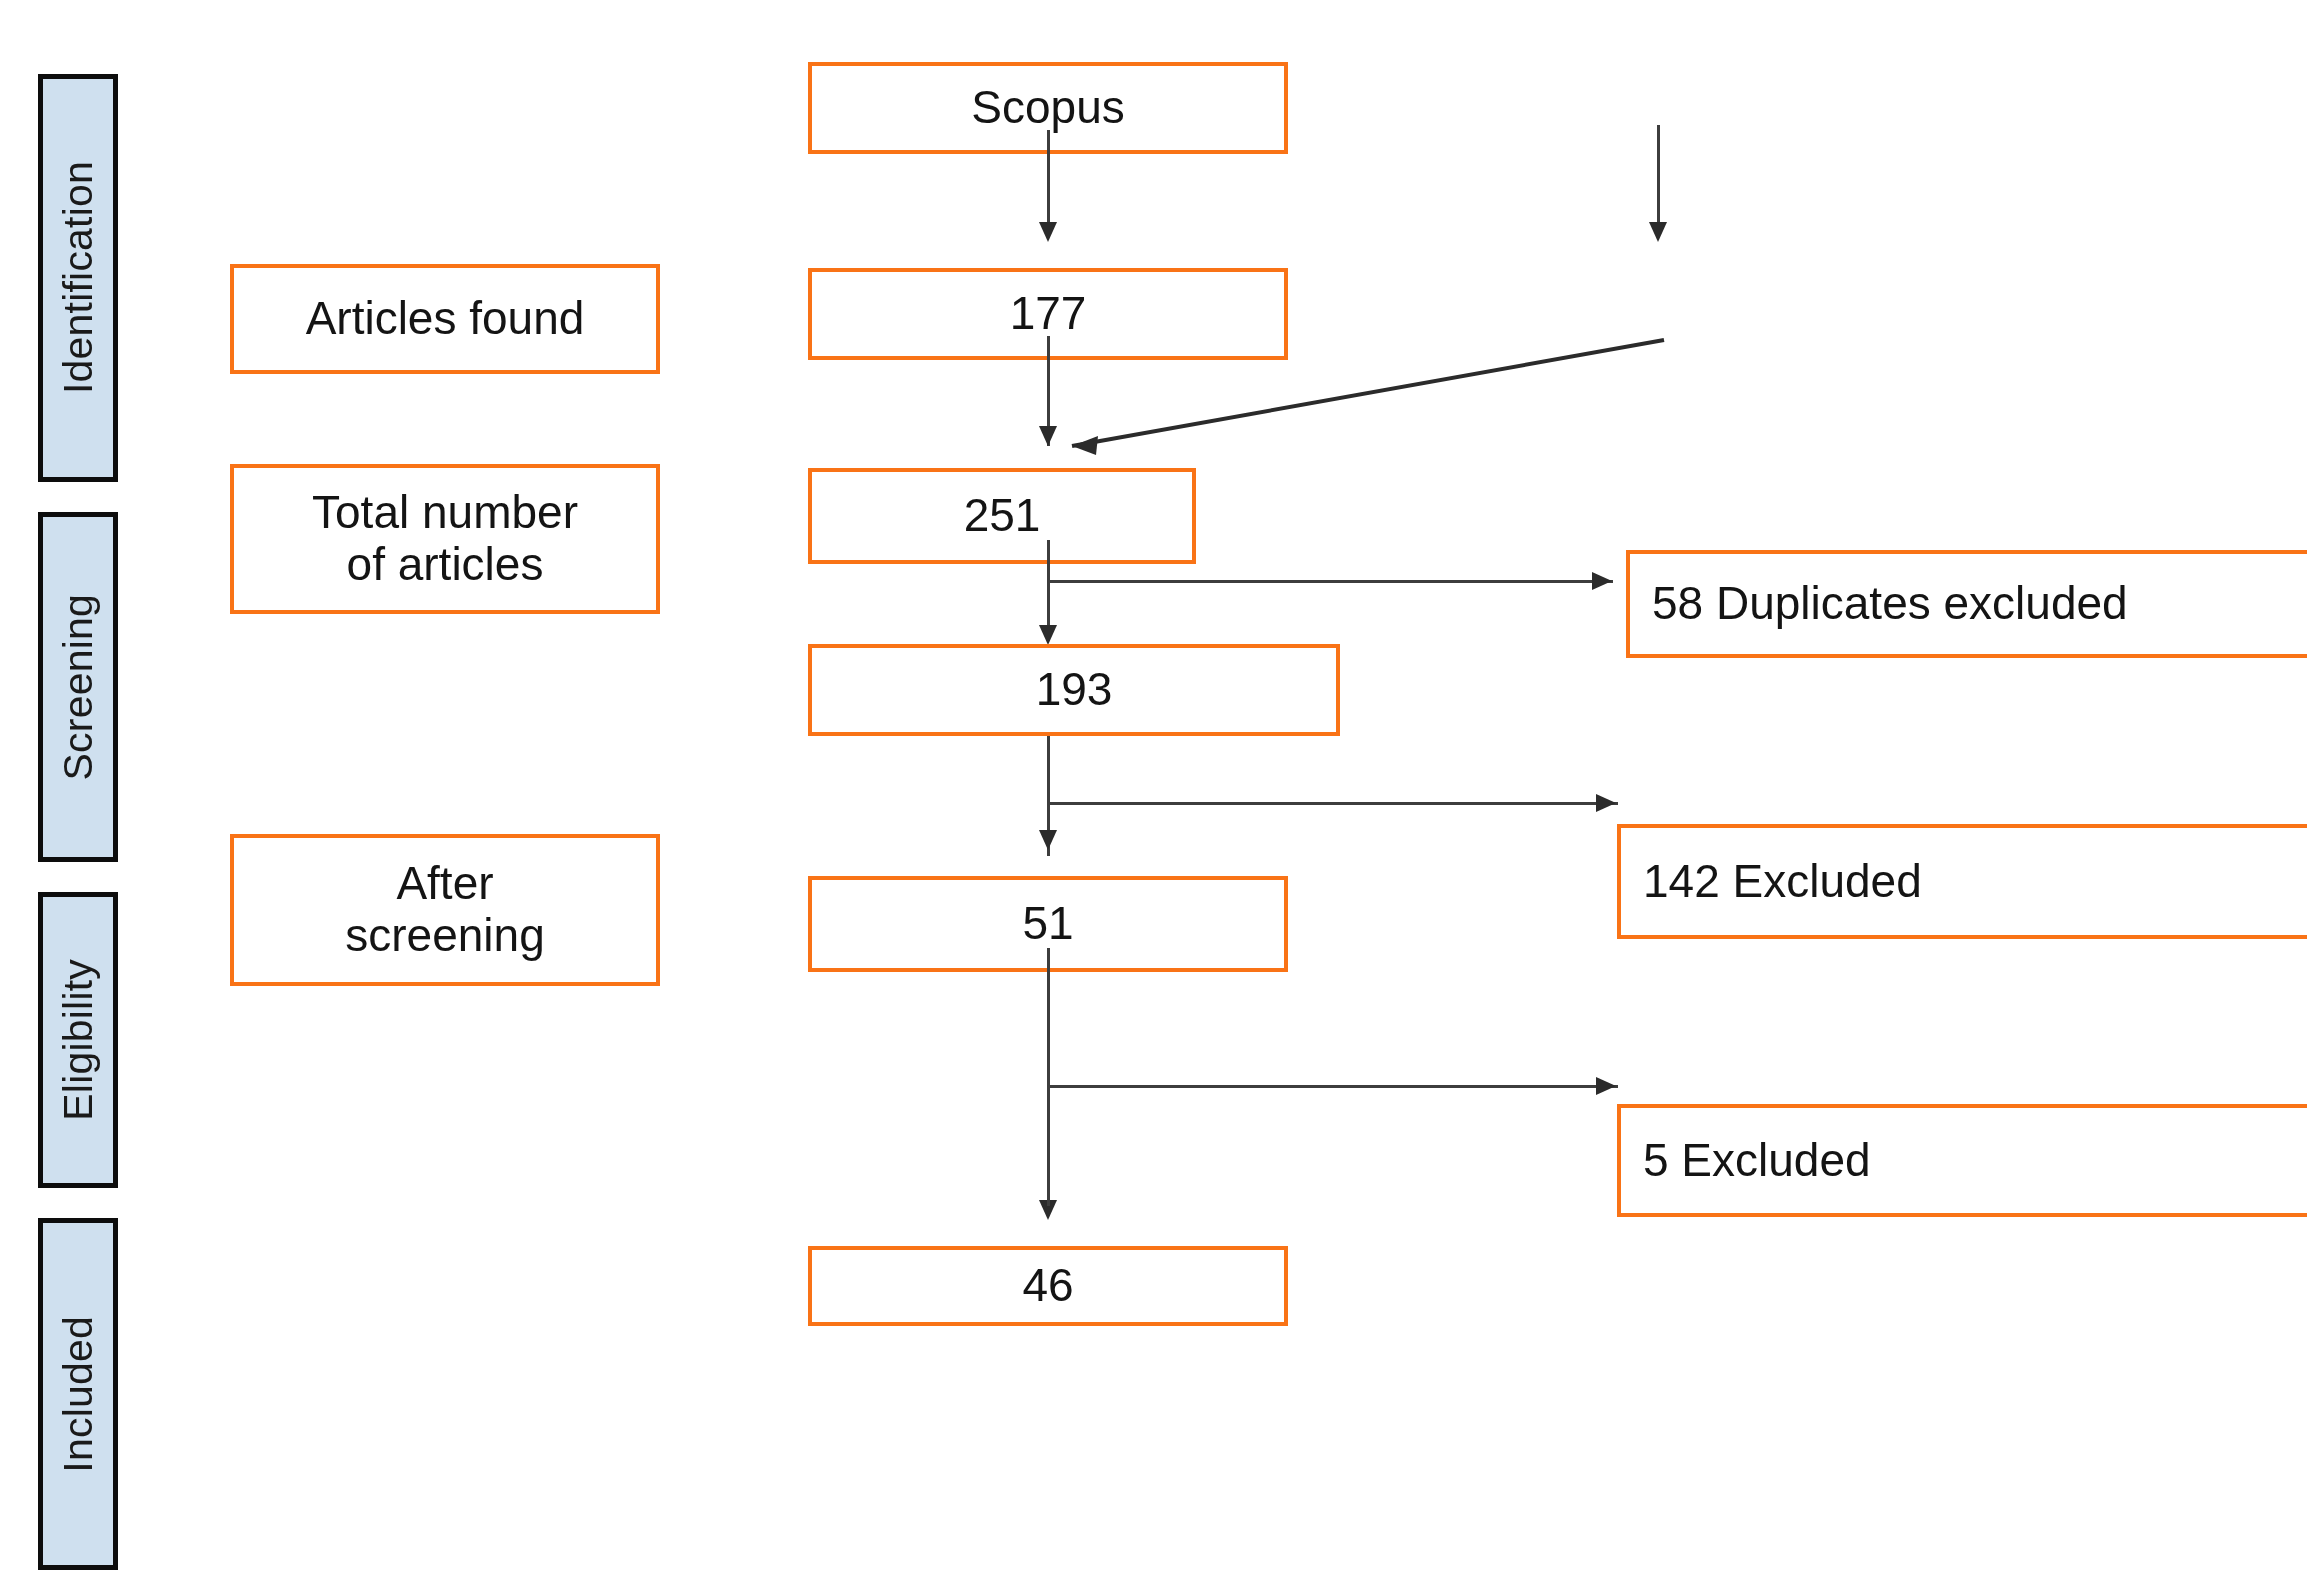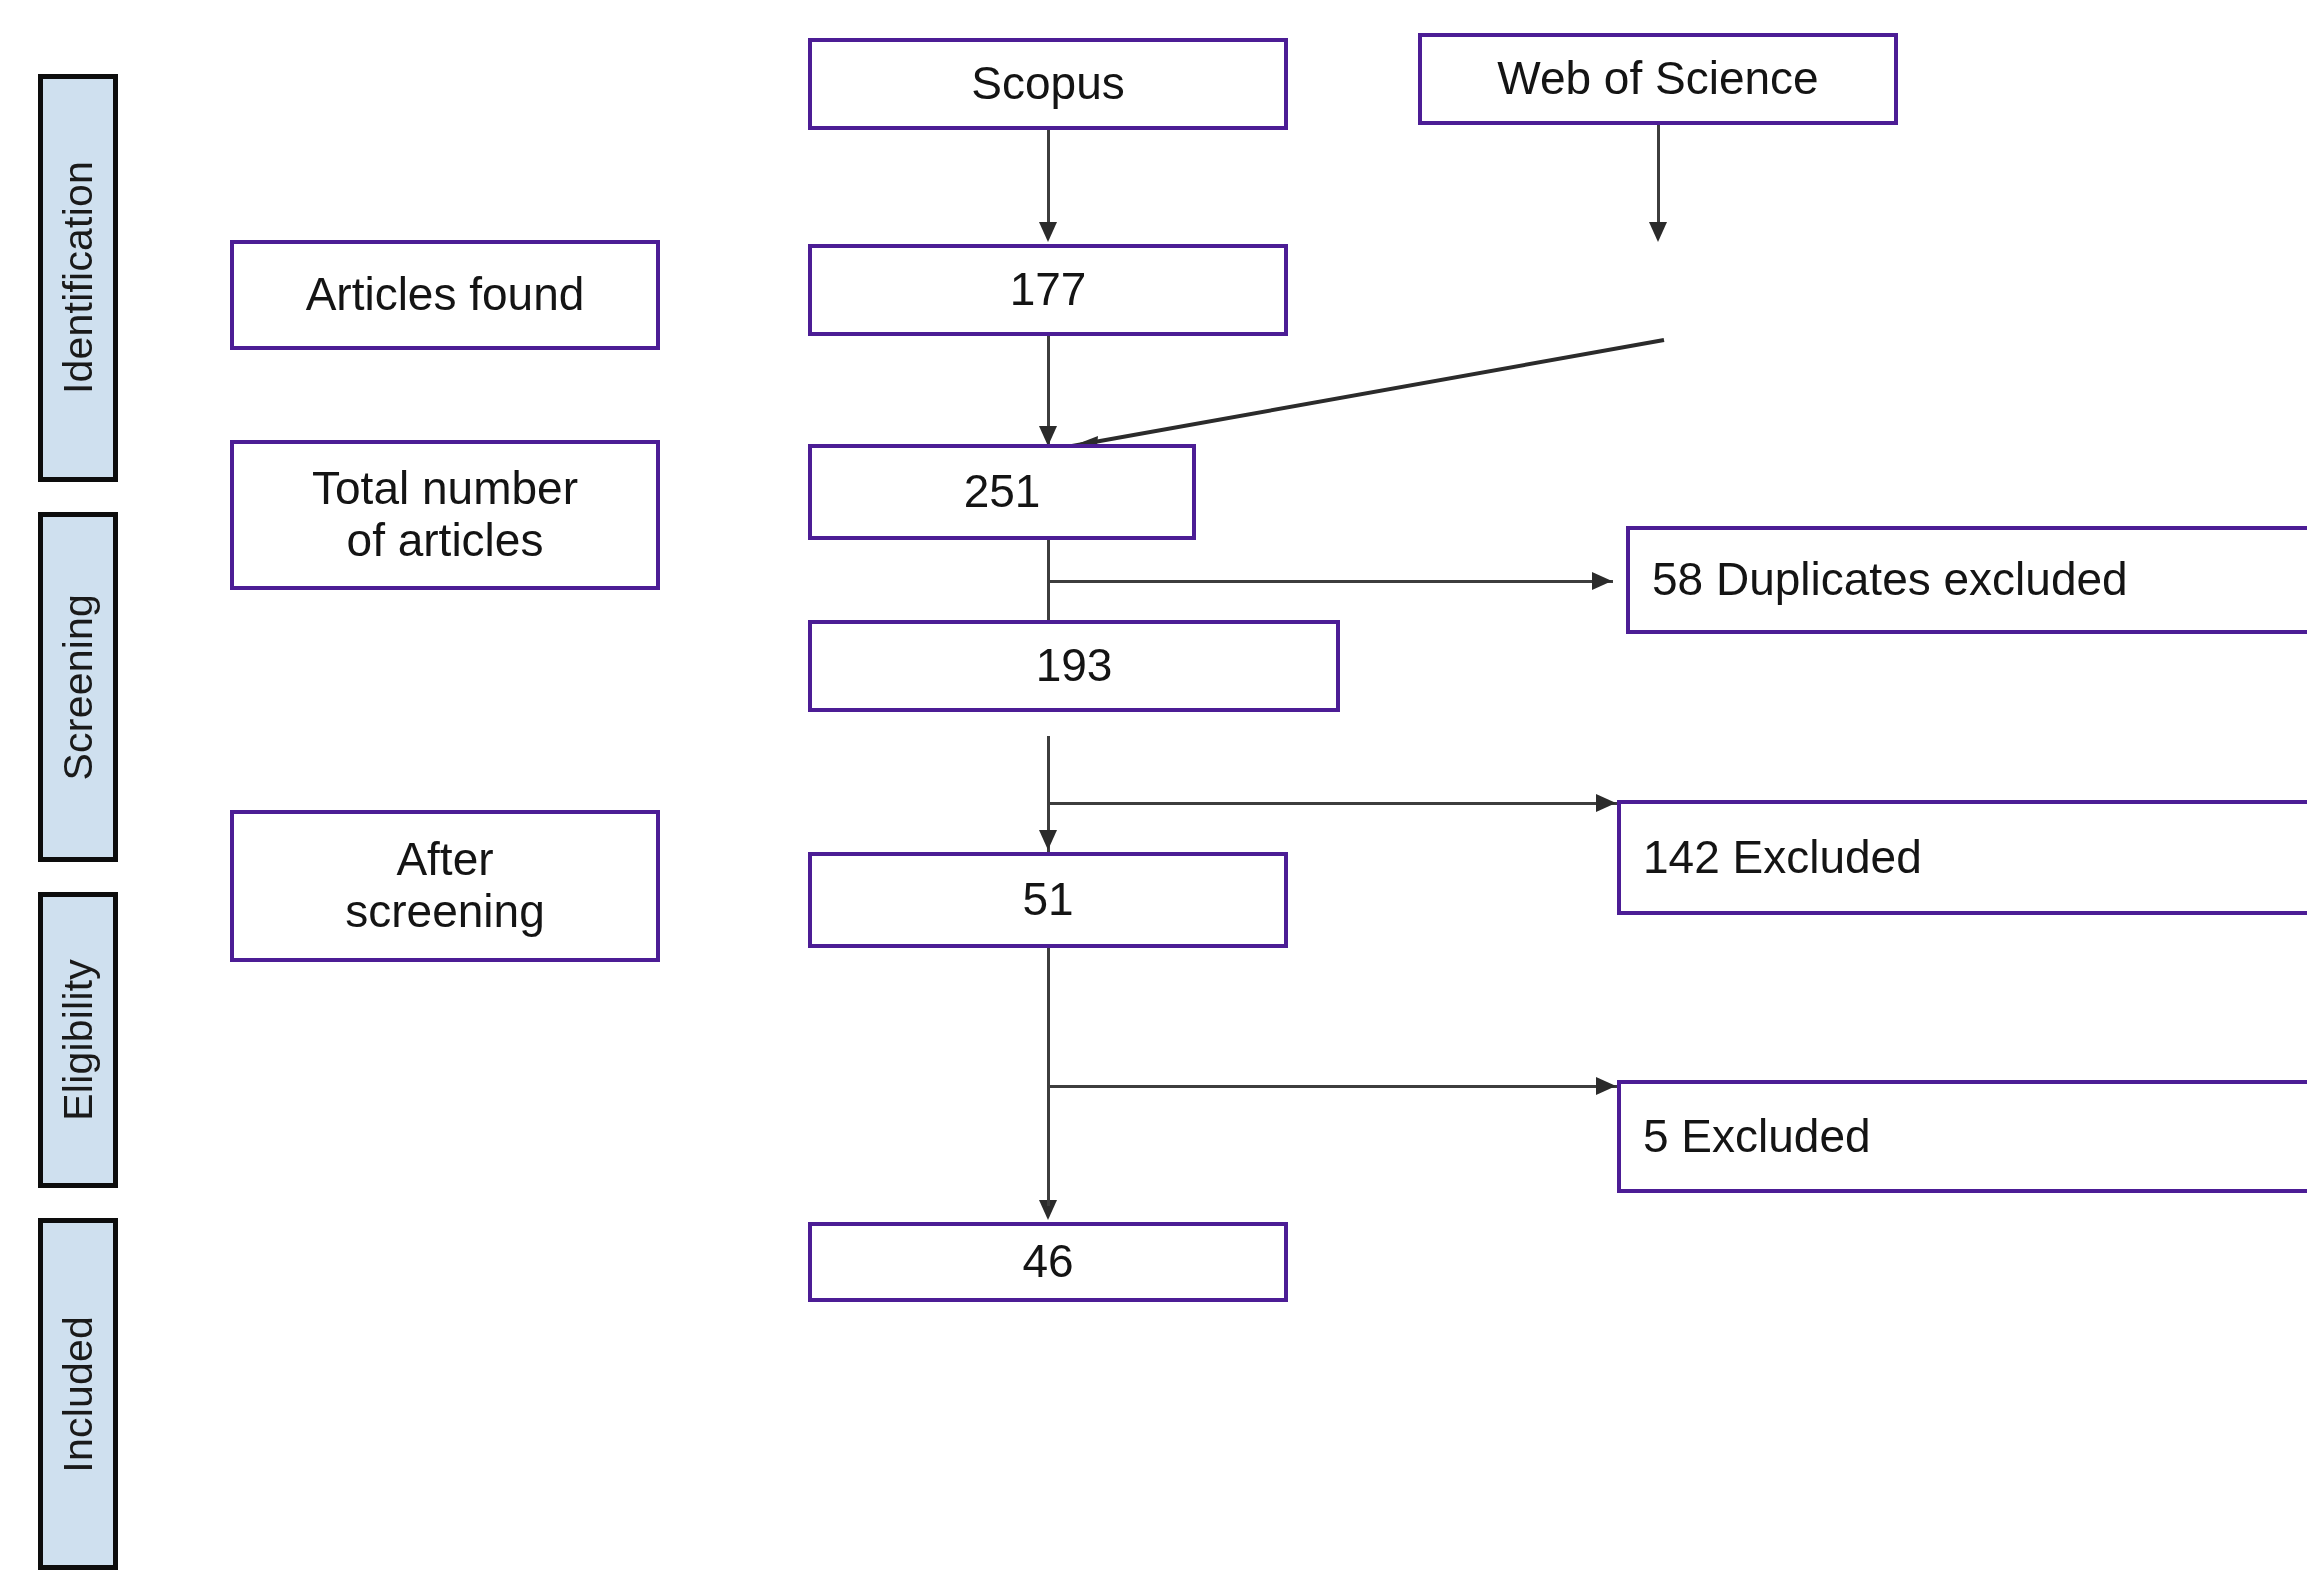--- a/index.html
+++ b/index.html
@@ -37,24 +37,25 @@
     letter-spacing: 0.2px;
     white-space: nowrap;
     line-height: 1;
   }
 
   
   .box {
     position: absolute;
     box-sizing: border-box;
     background: #ffffff;
-    border: 4px solid #4c1d95;
+    border: 4px solid #f97316;
     display: flex;
     align-items: center;
     line-height: 1.12;
+    margin-top: 24px;
   }
   .box-center { justify-content: center; text-align: center; }
   .box-left   { justify-content: flex-start; text-align: left; padding-left: 22px; }
 
   .box-text {
     font-size: 46px;
     color: #141414;
     white-space: pre-line;
   }
 
@@ -126,23 +127,20 @@
 
   <div class="box box-center label-box" style="left:230px; top:810px; width:430px; height:152px;">
     <span class="box-text">After
 screening</span>
   </div>
 
   <div class="box box-center" style="left:808px; top:38px; width:480px; height:92px;">
     <span class="box-text">Scopus</span>
   </div>
 
-  <div class="box box-center" style="left:1418px; top:33px; width:480px; height:92px;">
-    <span class="box-text">Web of Science</span>
-  </div>
 
   <div class="vline" style="left:1047px; top:130px; height:100px;"></div>
   <div class="arrow-down" style="left:1039px; top:222px;"></div>
 
   <div class="vline" style="left:1657px; top:125px; height:105px;"></div>
   <div class="arrow-down" style="left:1649px; top:222px;"></div>
 
   <div class="box box-center" style="left:808px; top:244px; width:480px; height:92px;">
     <span class="box-text">177</span>
   </div>

